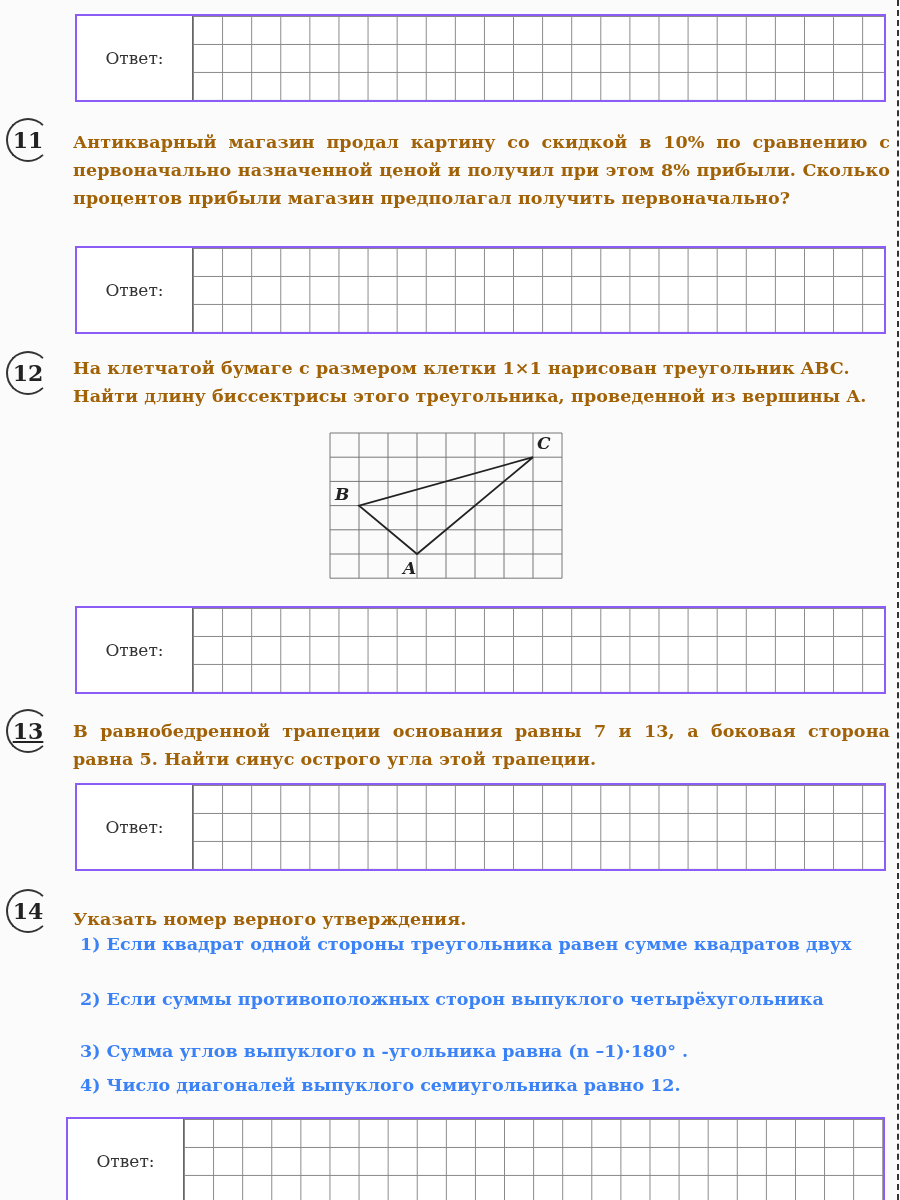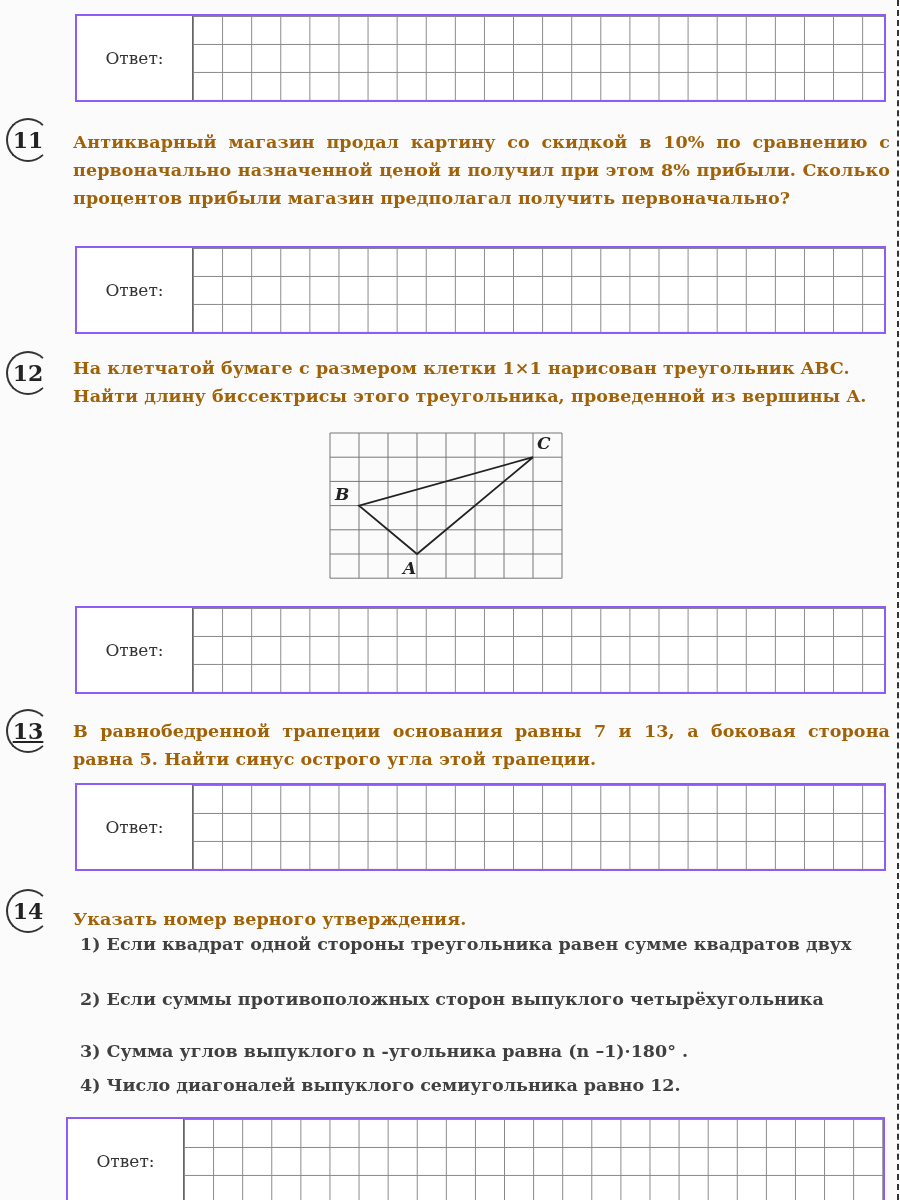--- a/index.html
+++ b/index.html
@@ -11,21 +11,21 @@
                  display:flex; align-items:center; justify-content:center; font-size:17px; color:#333; }
   .ansbox .grid { position:absolute; left:116px; top:0; right:0; bottom:0;
      background-image:
        linear-gradient(to right, #888 1px, transparent 1px),
        linear-gradient(to bottom, #888 1px, transparent 1px);
      background-size: 29.1px 100%, 100% 33.3%; }
   .qnum { position:absolute; left:6px; width:44px; height:44px; border:2px solid #333; border-radius:50%;
           border-right-color:transparent; transform:rotate(0deg); box-sizing:border-box;
           display:flex; align-items:center; justify-content:center; font-weight:bold; font-size:22px; color:#222; }
   .qtext { position:absolute; left:73px; width:817px; font-size:17.5px; font-weight:bold; line-height:28px; text-align:justify; color:#a16207; letter-spacing:0.1px; }
-  .item { position:absolute; left:80px; width:810px; font-size:17.5px; font-weight:bold; line-height:27px; color:#404040; text-align:justify; }
+  .item { position:absolute; left:80px; width:810px; font-size:17.5px; font-weight:bold; line-height:27px; color:#3b82f6; text-align:justify; }
   .item .cont { display:block; padding-left:22px; }
   .fig { position:absolute; left:325px; top:425px; }
   .fig text { font-family:"DejaVu Serif",serif; font-style:italic; font-weight:bold; font-size:17px; fill:#222; }
 </style>
 </head>
 <body>
 
 <div class="dash"></div>
 
 <div class="ansbox" style="top:14px;">

